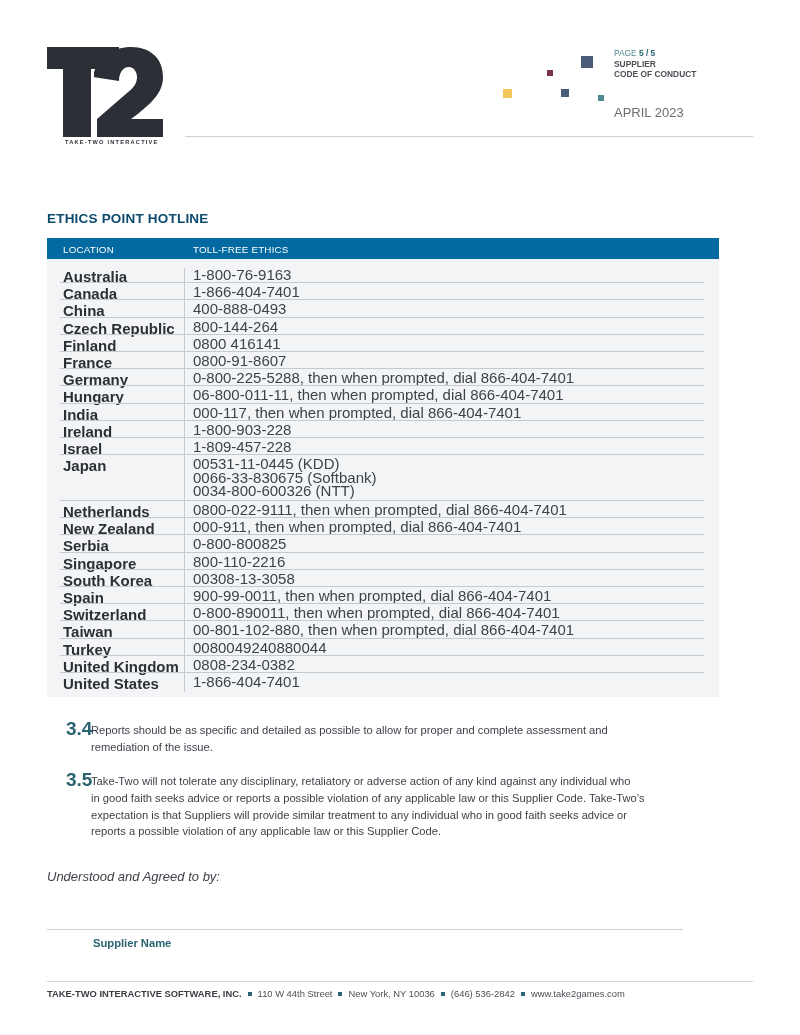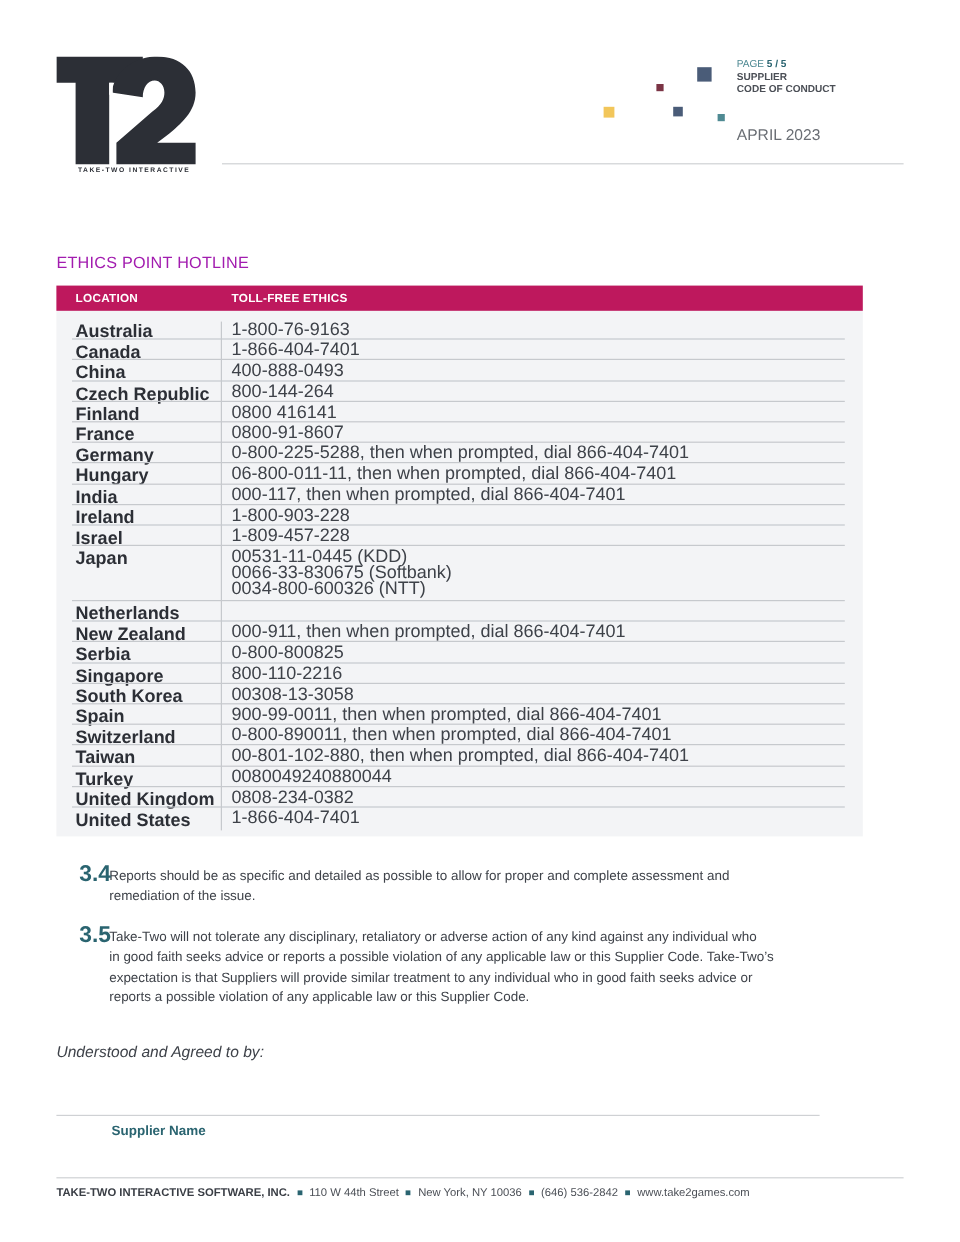--- a/index.html
+++ b/index.html
@@ -19,24 +19,24 @@
     .sq-navy2 { left: 561px; top: 89px; width: 8px; height: 8px; background: #4a5c78; }
     .sq-teal { left: 598px; top: 95px; width: 6px; height: 6px; background: #4f8a93; }
 
     .meta { position: absolute; left: 614px; top: 48px; font-size: 8.4px; line-height: 10.5px; }
     .meta-page { color: #4f8a93; }
     .meta-page b { color: #2a6470; font-weight: bold; }
     .meta-title { color: #4b4f56; font-weight: bold; }
     .meta-date { position: absolute; left: 614px; top: 105px; font-size: 13px; color: #6a6e74; }
 
     
-    .section-title { position: absolute; left: 47px; top: 211px; font-size: 13.5px; font-weight: normal; color: #a21caf; letter-spacing: 0.2px; }
+    .section-title { position: absolute; left: 47px; top: 211px; font-size: 13.5px; font-weight: bold; color: #0c4a6e; letter-spacing: 0.2px; }
 
     .table-wrap { position: absolute; left: 47px; top: 238px; width: 672px; height: 459px; background: #f3f4f6; }
-    .table-head { height: 21px; background: #be185d; color: #ffffff; font-size: 9.8px; font-weight: bold; position: relative; }
+    .table-head { height: 21px; background: #0369a1; color: #ffffff; font-size: 9.8px; font-weight: normal; position: relative; }
     .table-head span { position: absolute; top: 6px; letter-spacing: 0.2px; }
     .th-loc { left: 16px; }
     .th-num { left: 146px; }
 
     .rows { position: absolute; left: 0; top: 28px; width: 672px; }
     .row { position: relative; height: 17.2px; font-size: 15px; }
     .row::after { content: ""; position: absolute; left: 13px; right: 15px; bottom: 0; height: 1px; background: #c6c9cd; }
     .row.last::after { display: none; }
     .row.tall { height: 46px; }
     .cell-loc { position: absolute; left: 16px; top: 2px; font-weight: bold; color: #2c2f36; }
@@ -171,20 +171,23 @@
       <div class="row tall">
         <span class="cell-loc">Japan</span>
         <span class="cell-num">
           <div>00531-11-0445 (KDD)</div>
           <div>0066-33-830675 (Softbank)</div>
           <div>0034-800-600326 (NTT)</div>
         </span>
       </div>
       <div class="row">
         <span class="cell-loc">Netherlands</span>
+        <span class="cell-num">
+          <div>0800-022-9111, then when prompted, dial 866-404-7401</div>
+        </span>
       </div>
       <div class="row">
         <span class="cell-loc">New Zealand</span>
         <span class="cell-num">
           <div>000-911, then when prompted, dial 866-404-7401</div>
         </span>
       </div>
       <div class="row">
         <span class="cell-loc">Serbia</span>
         <span class="cell-num">

